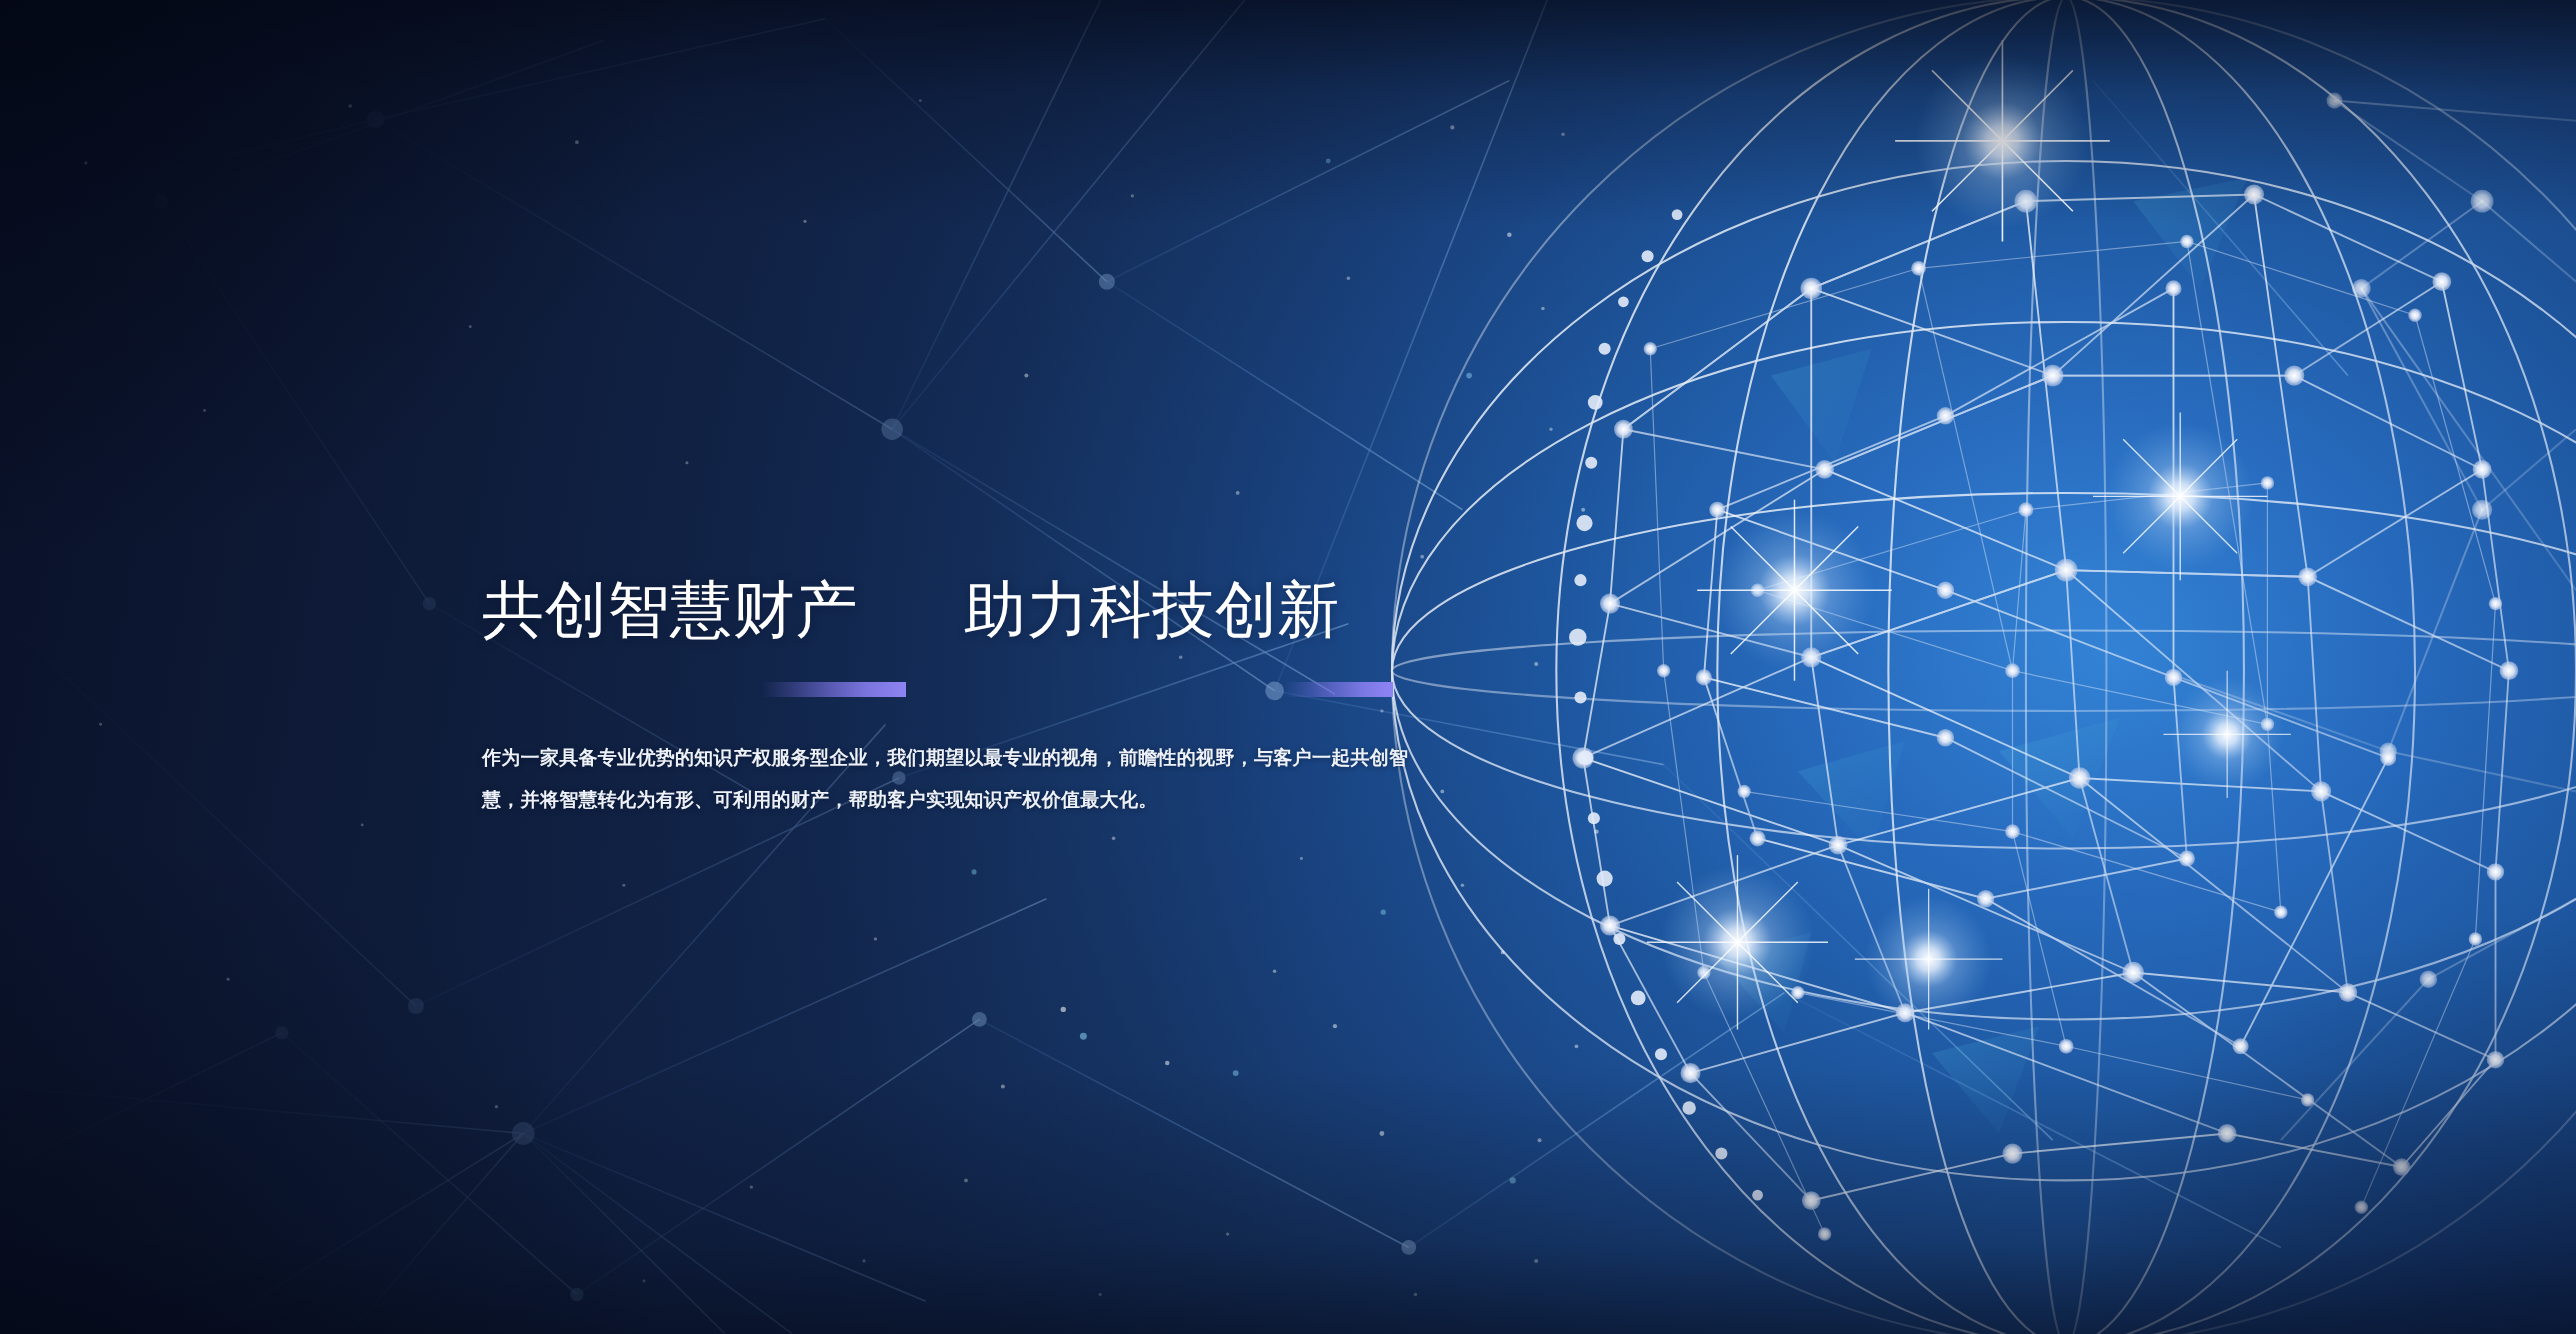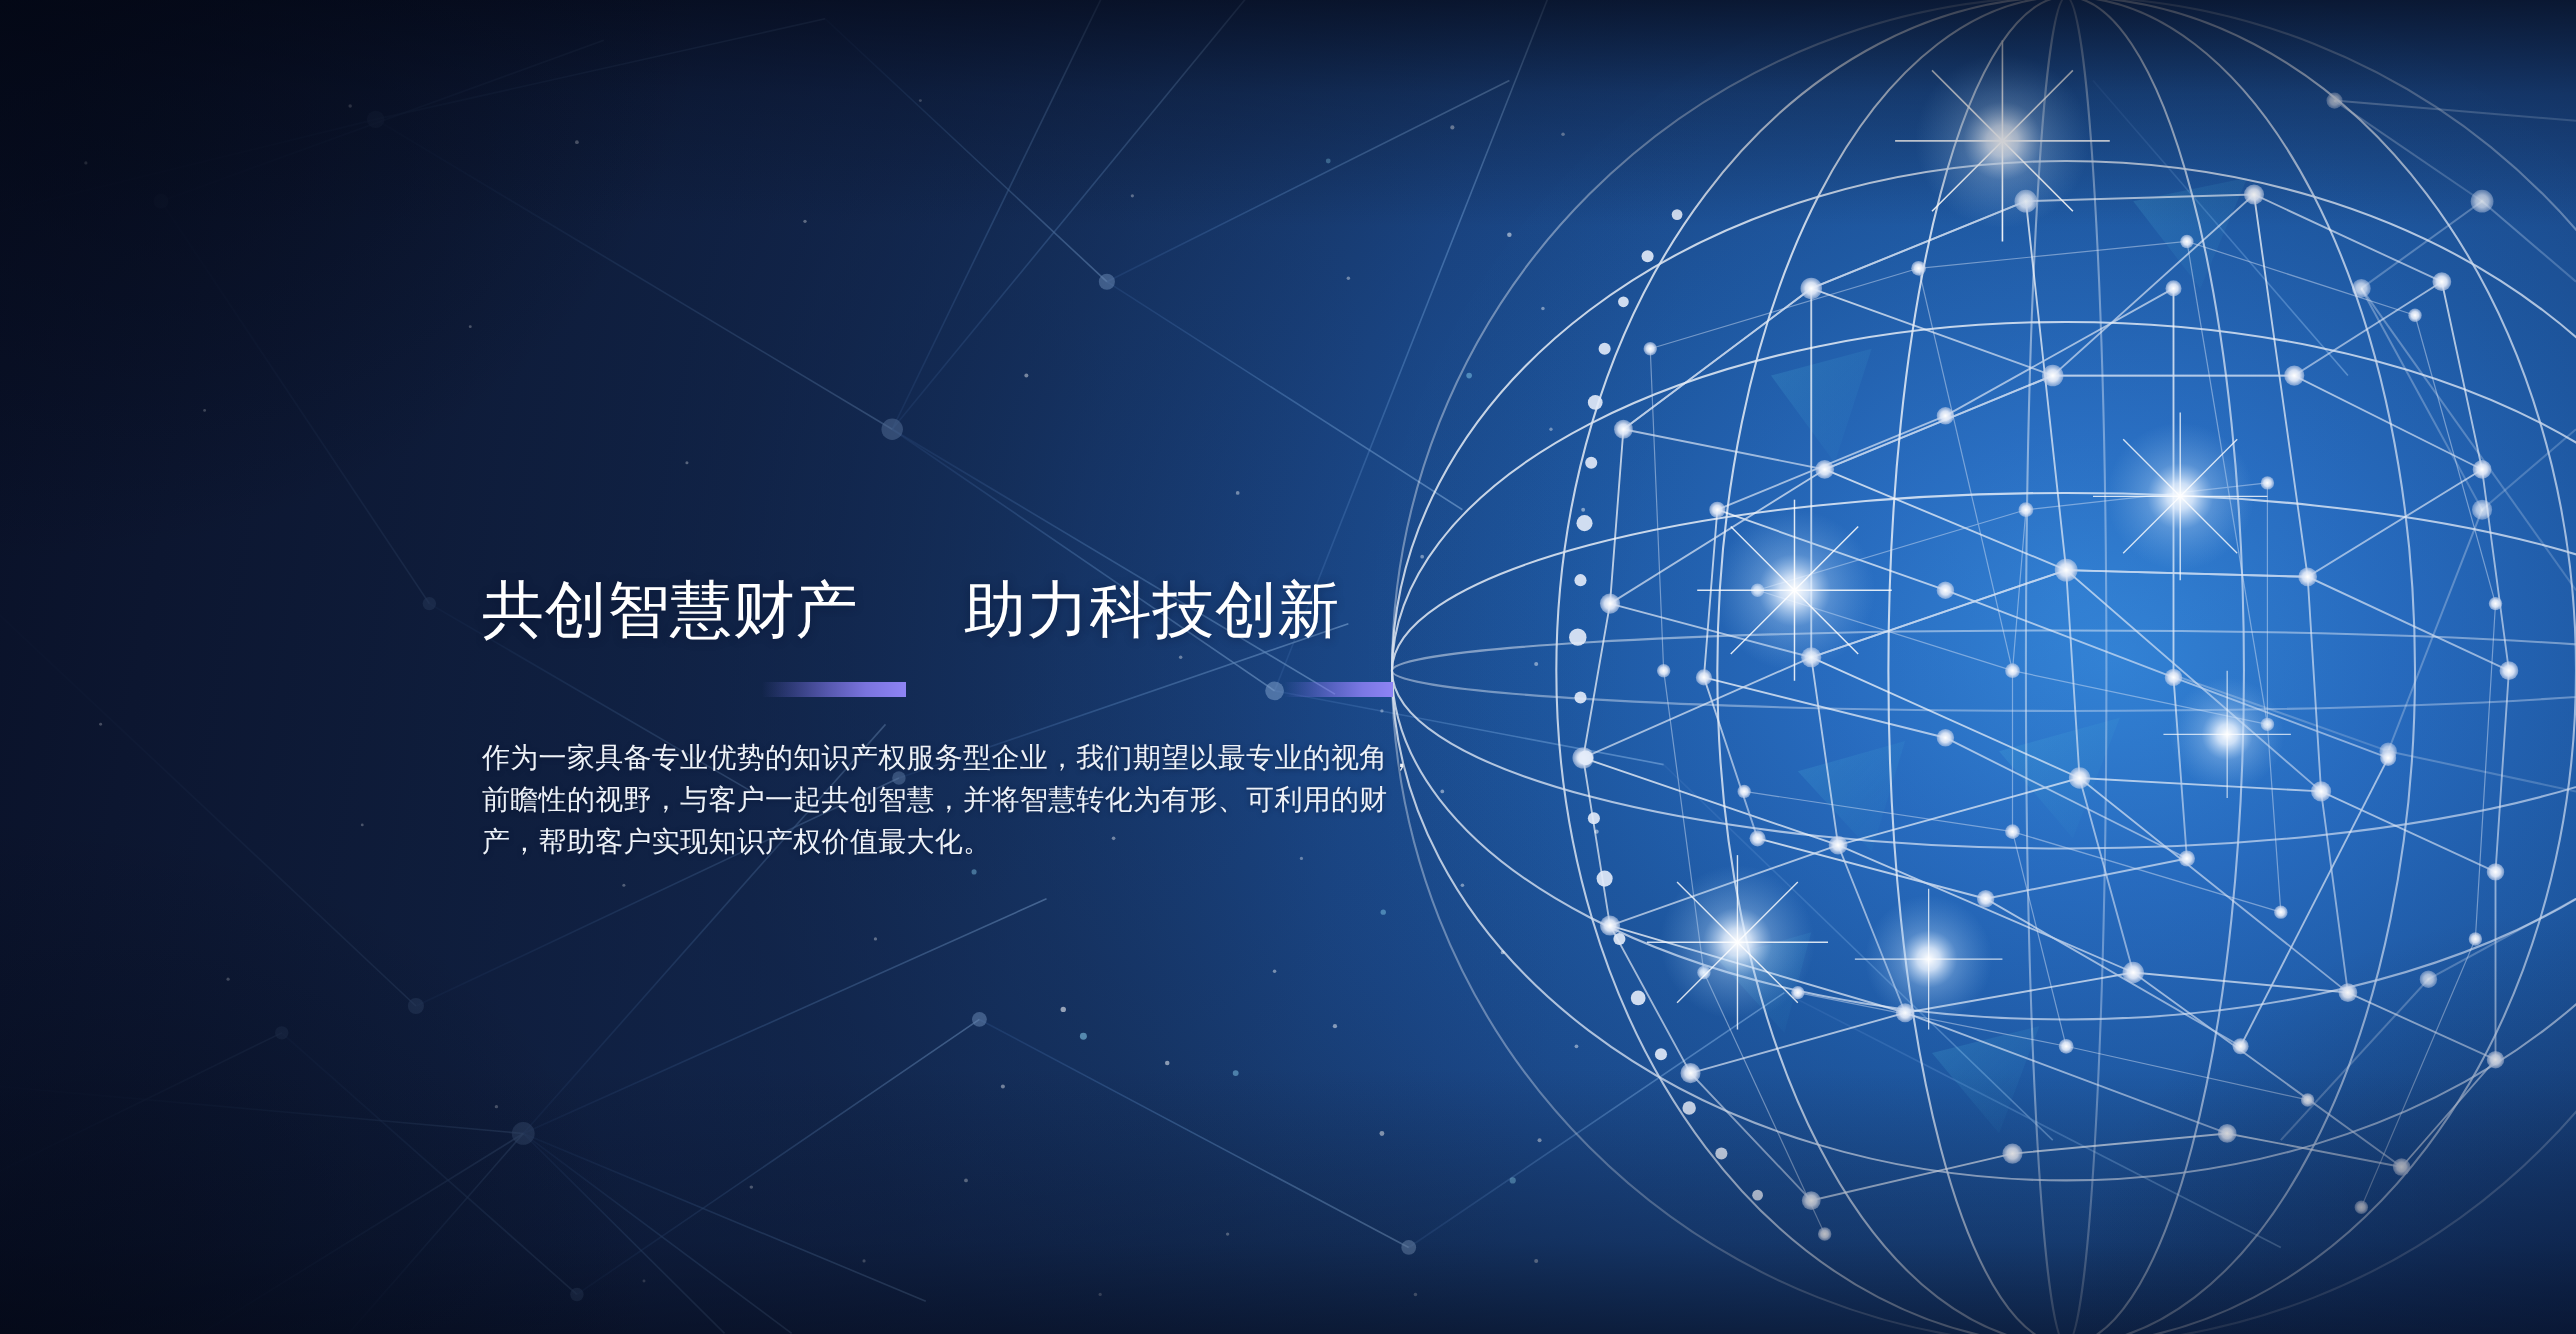--- a/index.html
+++ b/index.html
@@ -111,24 +111,24 @@
       rgba(128,118,234,0.62) 46%,
       rgba(136,126,240,0.88) 72%,
       rgba(142,132,244,1.0) 100%);
   }
   .accent-bar.first { left: 280px; width: 144px; }
   .accent-bar.second { left: 802px; width: 109px; }
 
   .subtext {
     margin-top: 39px;
     width: 939px;
-    font-size: 28px;
+    font-size: 19px;
     line-height: 42px;
     color: #eef2f8;
-    font-weight: 400;
+    font-weight: 700;
     letter-spacing: 0.3px;
     text-shadow: 0 0.7px 5.4px rgba(6,16,44,0.55);
   }
 </style>
 </head>
 <body>
 
 <div class="banner">
 
   <div class="bg-base"></div>

